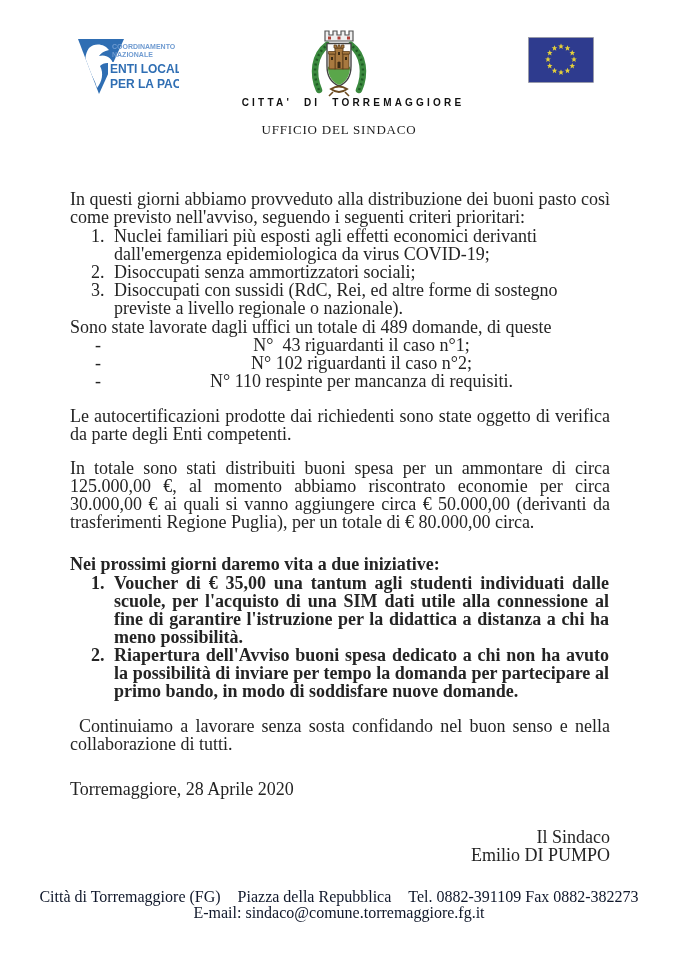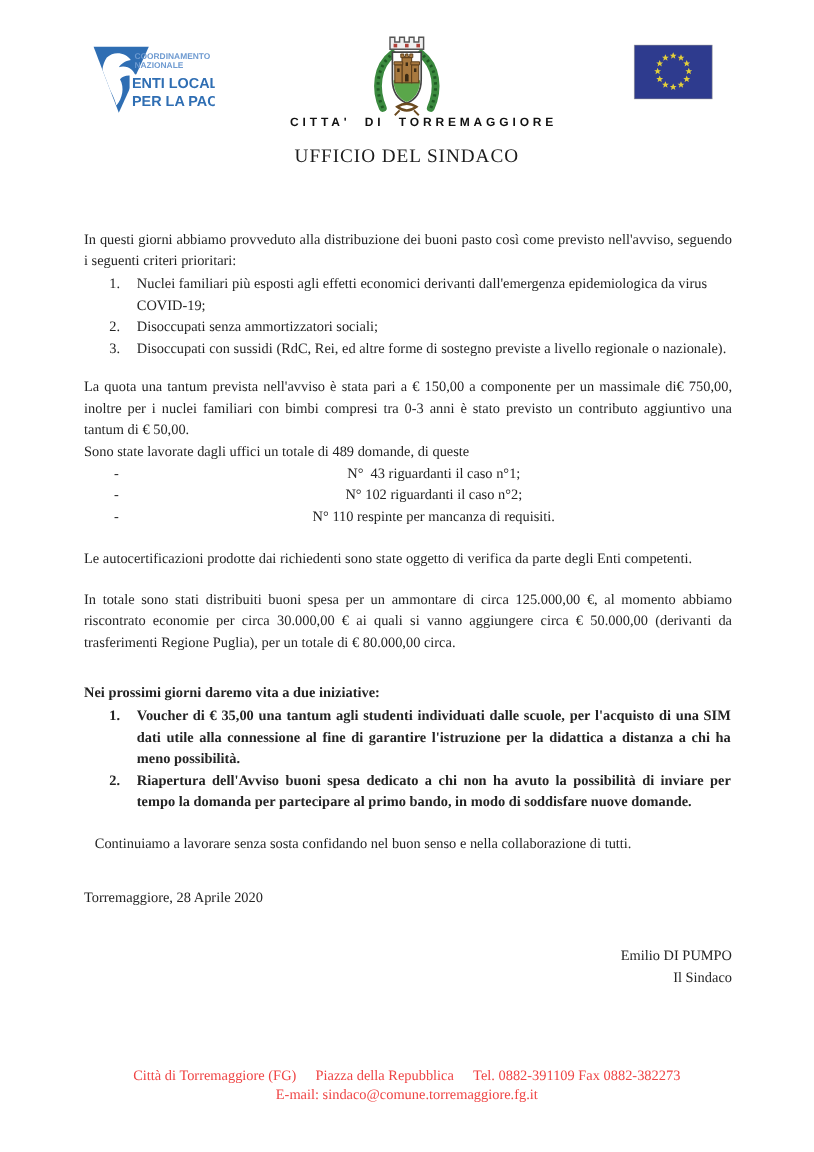--- a/index.html
+++ b/index.html
@@ -14,27 +14,27 @@
   .coat-of-arms { position:absolute; left:50%; top:26px; transform:translateX(-50%); width:70px; height:72px; }
   .eu-flag { position:absolute; left:528px; top:37px; width:66px; height:46px; }
 
   .city-title {
     position:absolute; top:97px; left:0; width:100%; text-align:center;
     font-family:"Liberation Sans", sans-serif; font-weight:bold;
     font-size:10px; letter-spacing:3.2px; word-spacing:6px; color:#111;padding-left:14px;
   }
   .office-title {
     position:absolute; top:122px; left:0; width:100%; text-align:center;
-    font-size:16px; letter-spacing:0.8px; color:#1c1c1c;
+    font-size:13px; letter-spacing:0.8px; color:#1c1c1c;
   }
 
   
   .doc-body {
     position:absolute; left:70px; top:190px; width:540px;
-    font-size:12px; line-height:18px; text-align:justify;
+    font-size:18px; line-height:18px; text-align:justify;
   }
   .doc-body p { margin:0; }
 
   ol.num-list { list-style:none; counter-reset:c; margin:1px; padding:0 0 0 20px; }
   ol.num-list > li { counter-increment:c; position:relative; padding-left:23px; }
   ol.num-list > li::before { content:counter(c) "."; position:absolute; left:0; }
 
   ul.dash-list { list-style:none; margin:0; padding:0 0 0 25px; }
   ul.dash-list > li { position:relative; padding-left:18px; white-space:pre-wrap; text-align:center; }
   ul.dash-list > li::before { content:"-"; position:absolute; left:0; }
@@ -49,21 +49,21 @@
   .initiatives { font-weight:bold; }
   .initiatives li { text-align:justify; }
 
   .closing { margin-top:17px !important; text-indent:9px; }
   .dateline { margin-top:27px !important; text-align:left; }
   .signature { margin-top:30px; text-align:right; line-height:18px; }
 
   
   .doc-footer {
     position:absolute; top:889px; left:0; width:100%;
-    text-align:center; font-size:12px; line-height:15.5px; color:#ef4444;
+    text-align:center; font-size:16px; line-height:15.5px; color:#0f172a;
   }
   .doc-footer .seg + .seg { margin-left:13px; }
 </style>
 </head>
 <body>
 
 <div class="page">
 
   <div>
 
@@ -139,21 +139,20 @@
   <div class="doc-body">
 
     <p>In questi giorni abbiamo provveduto alla distribuzione dei buoni pasto così come previsto nell'avviso, seguendo i seguenti criteri prioritari:</p>
 
     <ol class="num-list criteria">
       <li>Nuclei familiari più esposti agli effetti economici derivanti dall'emergenza epidemiologica da virus COVID-19;</li>
       <li>Disoccupati senza ammortizzatori sociali;</li>
       <li>Disoccupati con sussidi (RdC, Rei, ed altre forme di sostegno previste a livello regionale o nazionale).</li>
     </ol>
 
-    <p class="p-quota">La quota una tantum prevista nell'avviso è stata pari a € 150,00 a componente per un massimale di€ 750,00, inoltre per i nuclei familiari con bimbi compresi tra 0-3 anni è stato previsto un contributo aggiuntivo una tantum di € 50,00.</p>
     <p>Sono state lavorate dagli uffici un totale di 489 domande, di queste</p>
 
     <ul class="dash-list">
       <li>N°  43 riguardanti il caso n°1;</li>
       <li>N° 102 riguardanti il caso n°2;</li>
       <li>N° 110 respinte per mancanza di requisiti.</li>
     </ul>
 
     <p class="p-verify">Le autocertificazioni prodotte dai richiedenti sono state oggetto di verifica da parte degli Enti competenti.</p>
     <p class="p-total">In totale sono stati distribuiti buoni spesa per un ammontare di circa 125.000,00 €, al momento abbiamo riscontrato economie per circa 30.000,00 € ai quali si vanno aggiungere circa € 50.000,00 (derivanti da trasferimenti Regione Puglia), per un totale di € 80.000,00 circa.</p>
@@ -163,22 +162,22 @@
     <ol class="num-list initiatives">
       <li>Voucher di € 35,00 una tantum agli studenti individuati dalle scuole, per l'acquisto di una SIM dati utile alla connessione al fine di garantire l'istruzione per la didattica a distanza a chi ha meno possibilità.</li>
       <li>Riapertura dell'Avviso buoni spesa dedicato a chi non ha avuto la possibilità di inviare per tempo la domanda per partecipare al primo bando, in modo di soddisfare nuove domande.</li>
     </ol>
 
     <p class="closing">Continuiamo a lavorare senza sosta confidando nel buon senso e nella collaborazione di tutti.</p>
 
     <p class="dateline">Torremaggiore, 28 Aprile 2020</p>
 
     <div class="signature">
+      <div>Il Sindaco</div>
       <div>Emilio DI PUMPO</div>
-      <div>Il Sindaco</div>
     </div>
   </div>
 
   <div class="doc-footer">
     <div>
       <span class="seg">Città di Torremaggiore (FG)</span>
       <span class="seg">Piazza della Repubblica</span>
       <span class="seg">Tel. 0882-391109 Fax 0882-382273</span>
     </div>
     <div>E-mail: sindaco@comune.torremaggiore.fg.it</div>

